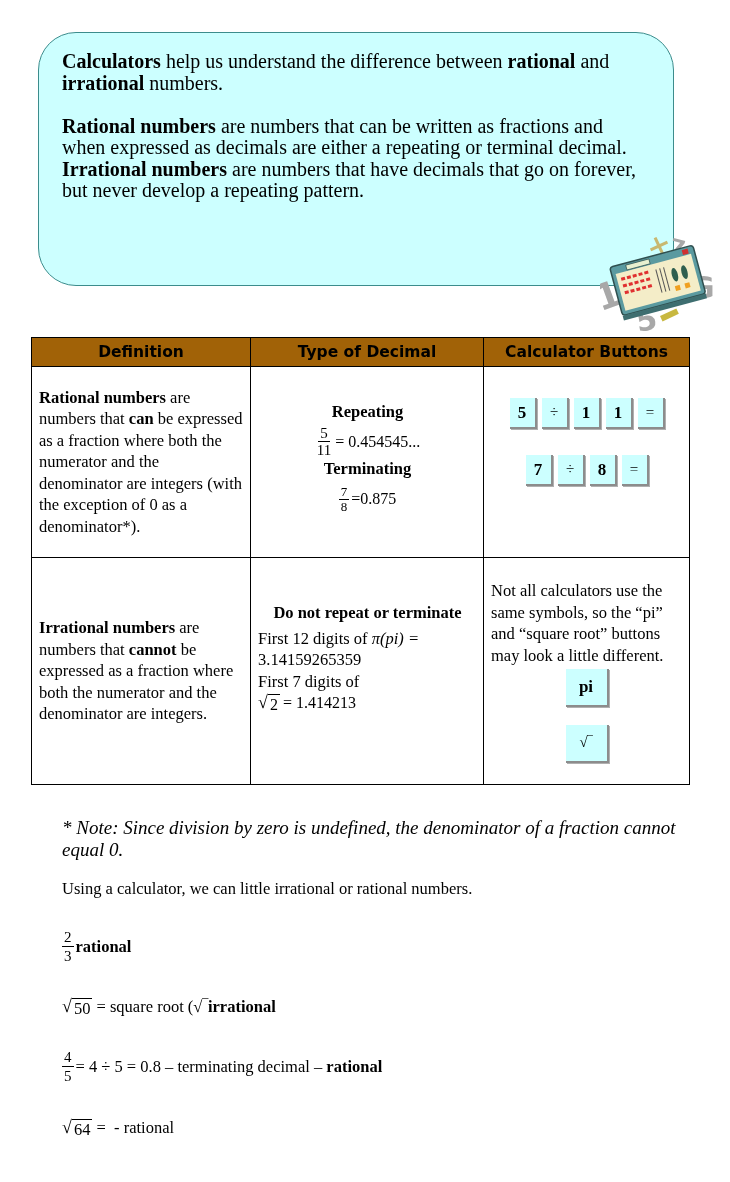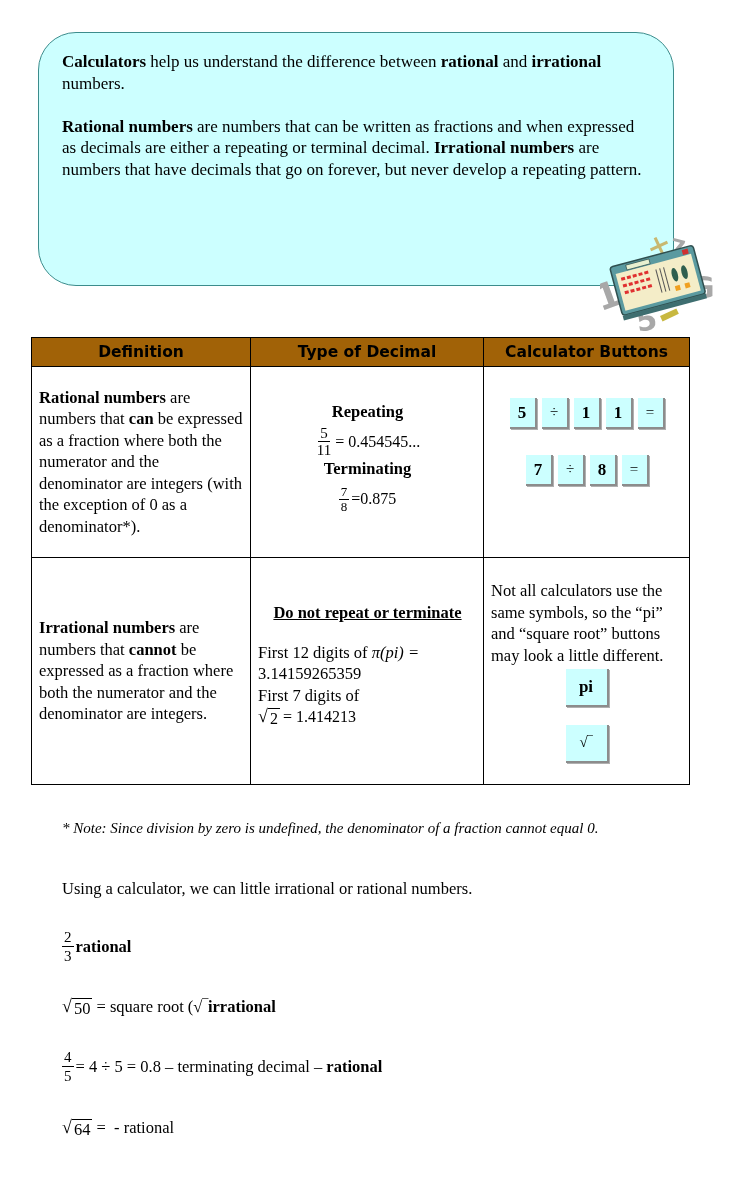--- a/index.html
+++ b/index.html
@@ -8,21 +8,21 @@
     width: 730px; height: 1182px; position: relative; overflow: hidden;
     font-family: "Liberation Serif", "DejaVu Serif", serif;
     color: #000; font-size: 16px;
   }
   b { font-weight: bold; }
 
   
   .callout {
     position: absolute; left: 38px; top: 32px; width: 636px; height: 254px;
     background: #ccffff; border: 1.5px solid #3c8c8c; border-radius: 38px;
-    padding: 18px 22px 0 23px; font-size: 17px; line-height: 21.5px;
+    padding: 18px 22px 0 23px; font-size: 20px; line-height: 21.5px;
   }
   .callout p { margin: 0 0 21.5px 0; }
   .callout .bold-para { font-weight: bold; }
 
   
   .calc-art { position: absolute; left: 600px; top: 228px; width: 115px; height: 108px; }
 
   
   .deftable {
     position: absolute; left: 31px; top: 337px; width: 658px;
@@ -63,21 +63,21 @@
     box-shadow: 1px 1px 0 #b0b0b0;
     display: flex; align-items: center; justify-content: center;
     font-weight: bold; font-size: 17px; cursor: pointer;
   }
   .key.op { font-weight: normal; font-size: 15px; }
   .key.wide { width: 43px; height: 38px; }
 
   
   .note {
     position: absolute; left: 62px; top: 817px; width: 620px;
-    font-style: italic; font-size: 15px; line-height: 22px;
+    font-style: italic; font-size: 19px; line-height: 22px;
   }
   .line { position: absolute; left: 62px; font-size: 16.5px; display: flex; align-items: center; white-space: nowrap; }
   .line .frac { font-size: 15px; line-height: 18px; }
 </style>
 </head>
 <body>
 
 <div class="callout">
   <p><b>Calculators</b><span> help us understand the difference between </span><b>rational</b><span> and </span><b>irrational</b><span> numbers.</span></p>
   <p><b>Rational numbers</b><span> are numbers that can be written as fractions and when expressed as decimals are either a repeating or terminal decimal.  </span><b>Irrational numbers</b><span> are numbers that have decimals that go on forever, but never develop a repeating pattern.</span></p>
@@ -169,21 +169,21 @@
             <div class="key">7</div>
             <div class="key op">÷</div>
             <div class="key">8</div>
             <div class="key op">=</div>
           </div>
       </td>
     </tr>
     <tr class="row2">
       <td><b>Irrational numbers</b><span> are numbers that </span><b>cannot</b><span> be expressed as a fraction where both the numerator and the denominator are integers.</span></td>
       <td style="vertical-align:top; padding-top:44px;">
-        <div class="center" style="font-weight:bold; margin-bottom:18px;text-decoration:underline;">Do not repeat or terminate</div>
+        <div class="center" style="font-weight:bold; margin-bottom:4px;">Do not repeat or terminate</div>
         <div>
           <span>First 12 digits of </span><span style="font-style:italic;">π(pi) =</span>
         </div>
         <div>3.14159265359</div>
         <div>First 7 digits of</div>
         <div class="eq-line">
           <span class="sqrt">
               <span class="rad">√</span>
               <span class="under">2</span>
             </span>

